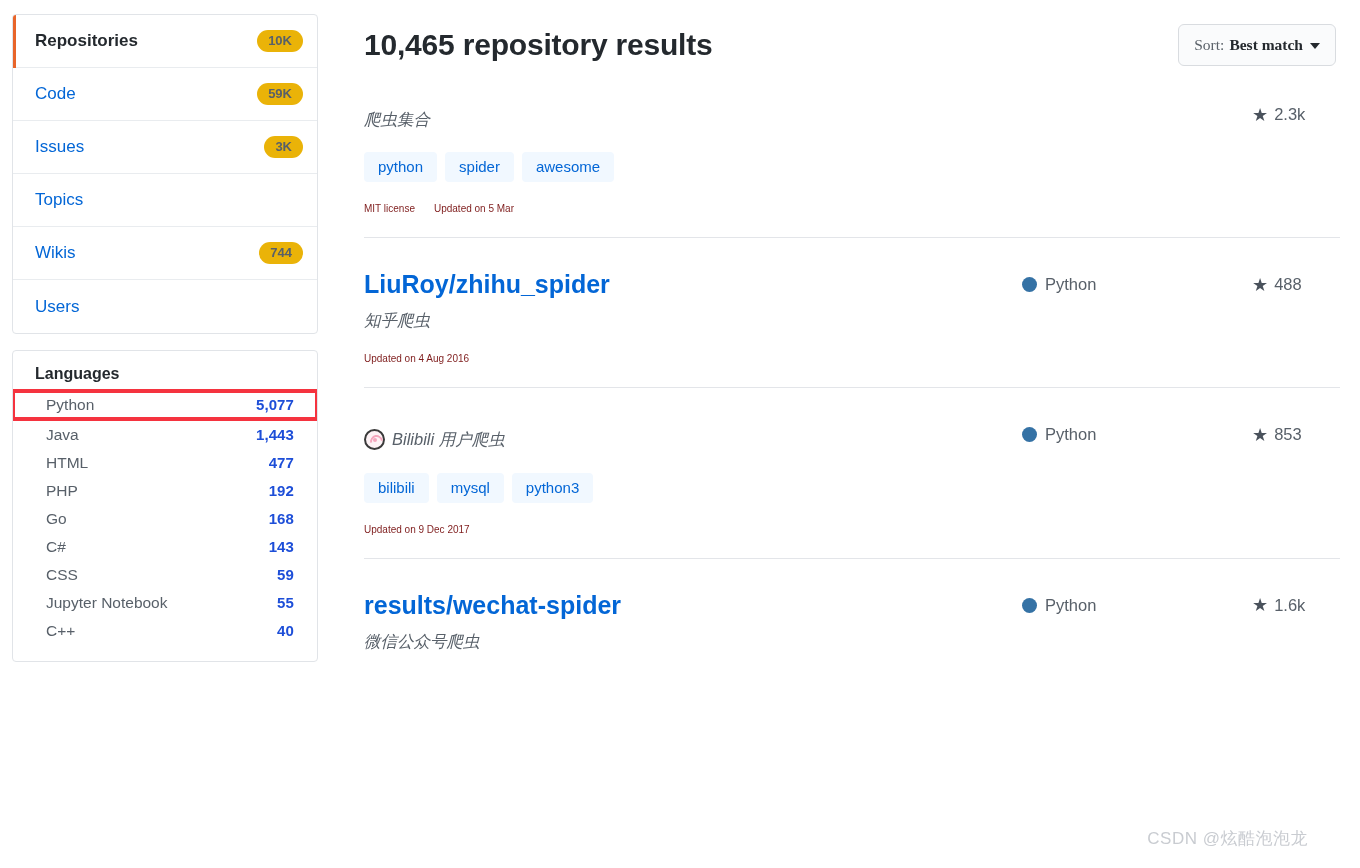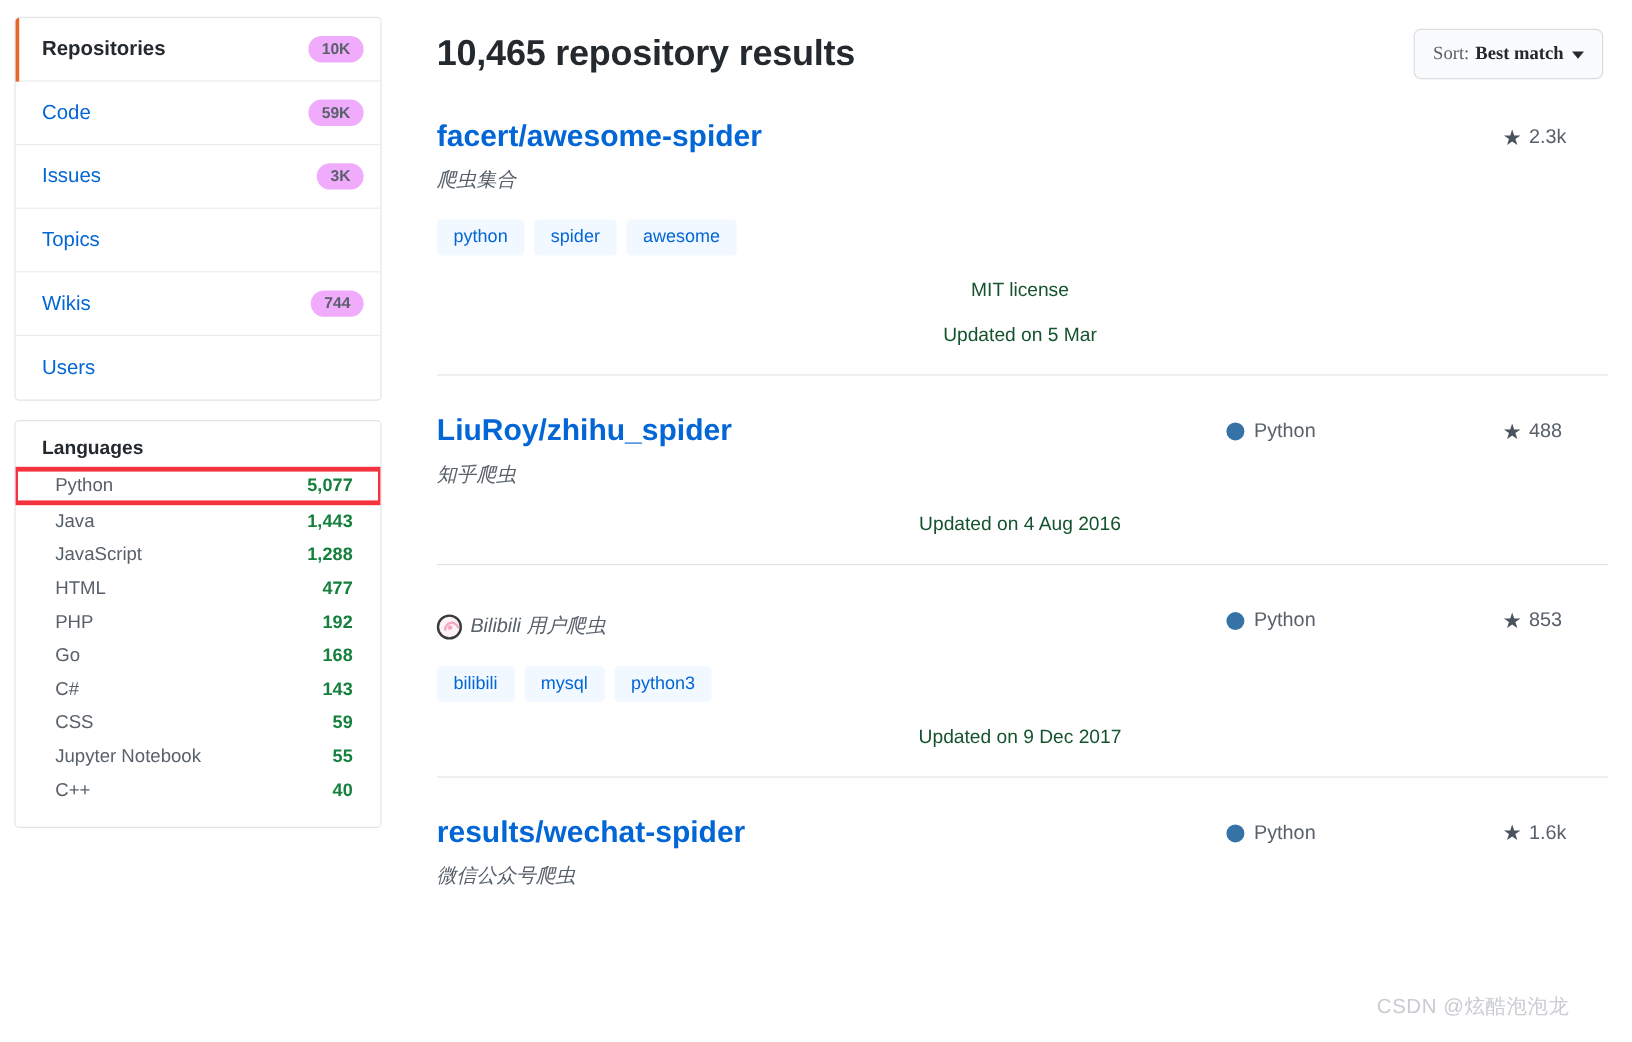--- a/index.html
+++ b/index.html
@@ -48,21 +48,21 @@
   .nav-item.active::before {
     content: "";
     position: absolute;
     left: -1px;
     top: -1px;
     bottom: -1px;
     width: 4px;
     background: #e8652a;
   }
   .counter {
-    background: #f0abfc;
+    background: #eab308;
     color: #586069;
     border-radius: 20px;
     font-size: 13px;
     font-weight: 600;
     padding: 3px 11px;
     line-height: 1.2;
     min-width: 36px;
     text-align: center;
   }
 
@@ -81,21 +81,21 @@
   .lang-row {
     display: flex;
     align-items: baseline;
     justify-content: space-between;
     padding: 5px 23px 5px 33px;
     font-size: 15.5px;
     color: #586069;
     cursor: pointer;
   }
   .lang-row .lang-count {
-    color: #15803d;
+    color: #1d4ed8;
     font-weight: 600;
     font-size: 15px;
     letter-spacing: 0.1px;
     text-align: right;
   }
   .lang-row.highlighted {
     outline: 4px solid #f5333f;
     outline-offset: -2px;
     position: relative;
     z-index: 5;
@@ -262,23 +262,22 @@
     font-size: 15px;
     padding: 6px 14px;
     cursor: pointer;
     line-height: 1.2;
   }
   .result-footer {
     margin-top: 21px;
     display: flex;
     align-items: center;
     gap: 19px;
-    font-size: 16px;
-    color: #14532d;
-    flex-direction: column;
+    font-size: 10px;
+    color: #7f1d1d;
   }
   .result-footer .license { cursor: default; }
 
   
   .watermark {
     position: absolute;
     right: 32px;
     bottom: 18px;
     font-size: 17px;
     color: #c9ccd1;
@@ -324,24 +323,20 @@
       <ul class="lang-list" id="lang-list">
           <li class="lang-row highlighted">
             <span class="lang-name">Python</span>
             <span class="lang-count">5,077</span>
           </li>
           <li class="lang-row">
             <span class="lang-name">Java</span>
             <span class="lang-count">1,443</span>
           </li>
           <li class="lang-row">
-            <span class="lang-name">JavaScript</span>
-            <span class="lang-count">1,288</span>
-          </li>
-          <li class="lang-row">
             <span class="lang-name">HTML</span>
             <span class="lang-count">477</span>
           </li>
           <li class="lang-row">
             <span class="lang-name">PHP</span>
             <span class="lang-count">192</span>
           </li>
           <li class="lang-row">
             <span class="lang-name">Go</span>
             <span class="lang-count">168</span>
@@ -374,21 +369,21 @@
       <button class="sort-btn">
         <span class="sort-label">Sort:</span>
         <span class="sort-value">Best match</span>
         <span class="caret"></span>
       </button>
     </div>
 
     <div class="results-list" id="results-list">
         <article class="result">
           <div class="result-top">
-            <div class="result-main"><a class="repo-name">facert/awesome-spider</a><div class="repo-desc">
+            <div class="result-main"><div class="repo-desc">
                 <span>爬虫集合</span>
               </div></div>
             <div class="meta-right">
               <span class="lang-badge"></span>
               <span class="stars">
                 <span class="star-glyph">★</span>
                 <span>2.3k</span>
               </span>
             </div>
           </div>

